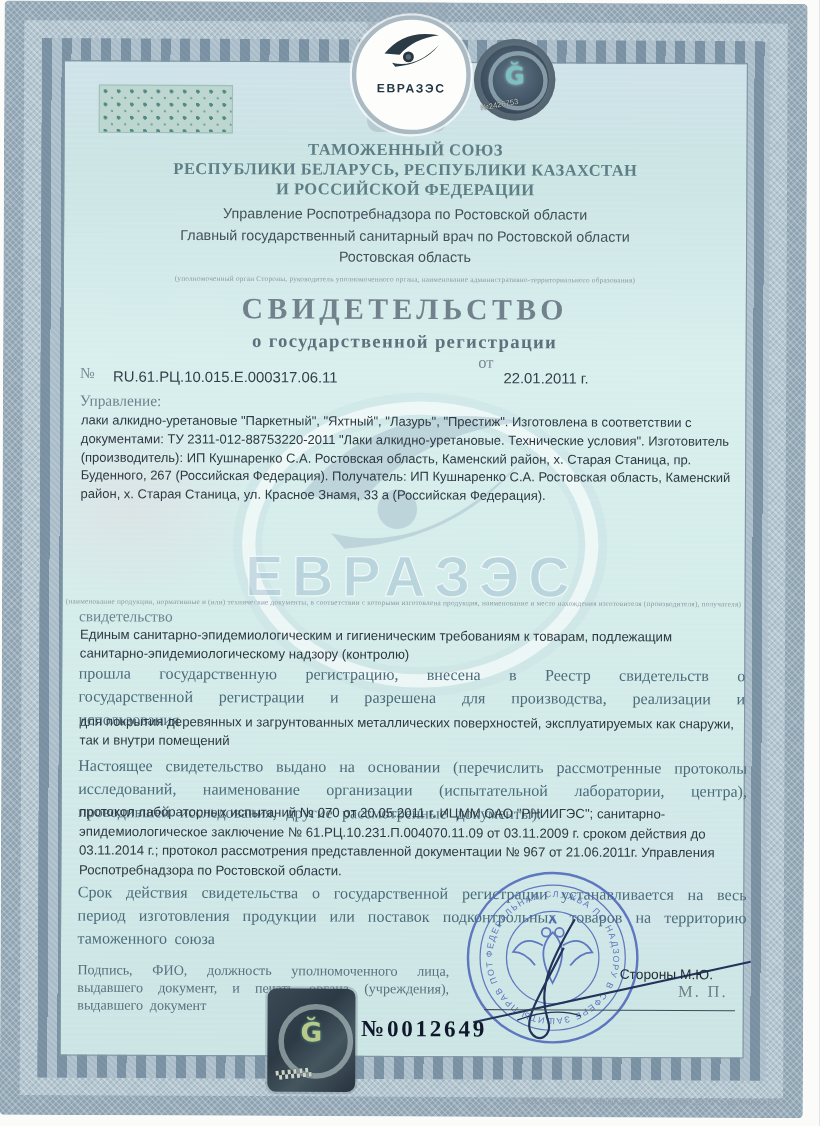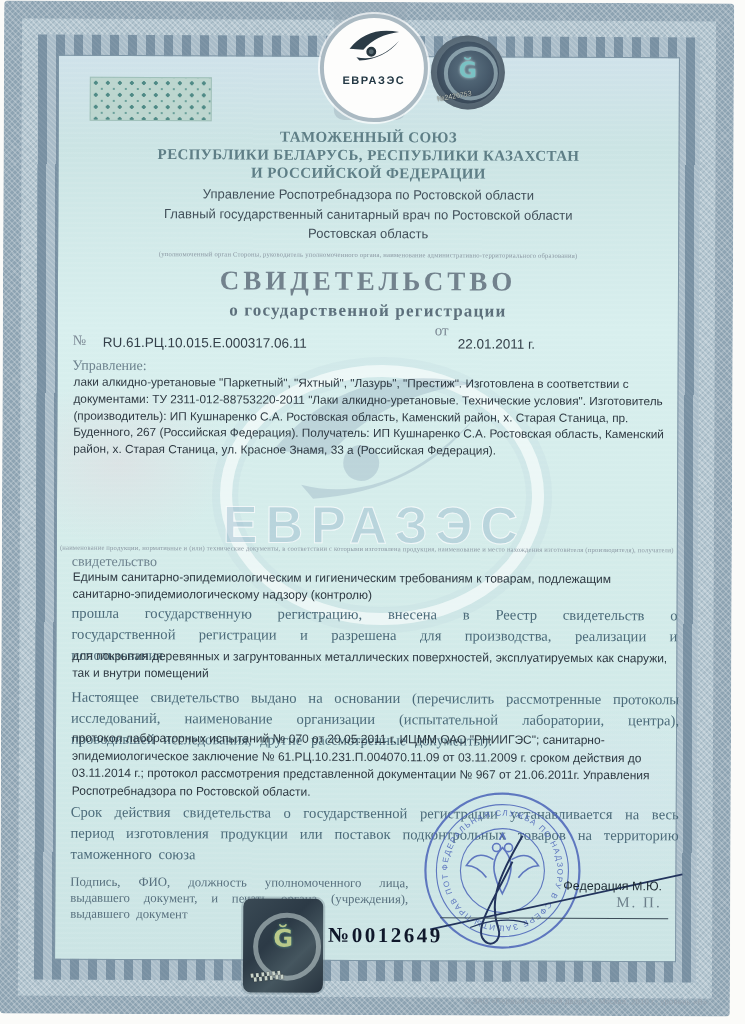--- a/index.html
+++ b/index.html
@@ -209,21 +209,21 @@
           </g>
 
           <g stroke="#22335c" fill="none">
             <path d="M30 152 L282 96" stroke-width="1.8"></path>
             <path d="M122 58 C100 96 88 122 98 150 C103 165 88 172 82 160 C76 147 95 120 112 84" stroke-width="2"></path>
             <path d="M70 150 C90 142 112 140 128 146" stroke-width="1.2"></path>
           </g>
         </svg>
       </div>
 
-      <div class="abs signame">Федерация М.Ю.</div>
+      <div class="abs signame">Стороны М.Ю.</div>
       <div class="abs sigline"></div>
       <div class="abs mp">М. П.</div>
 
       <div class="abs holo-bot">
         <div class="ring"></div>
         <div class="glyph">Ğ</div>
         <div class="num">▚▚▚▚▚▚</div>
       </div>
 
       <div class="abs serial">№0012649</div>

